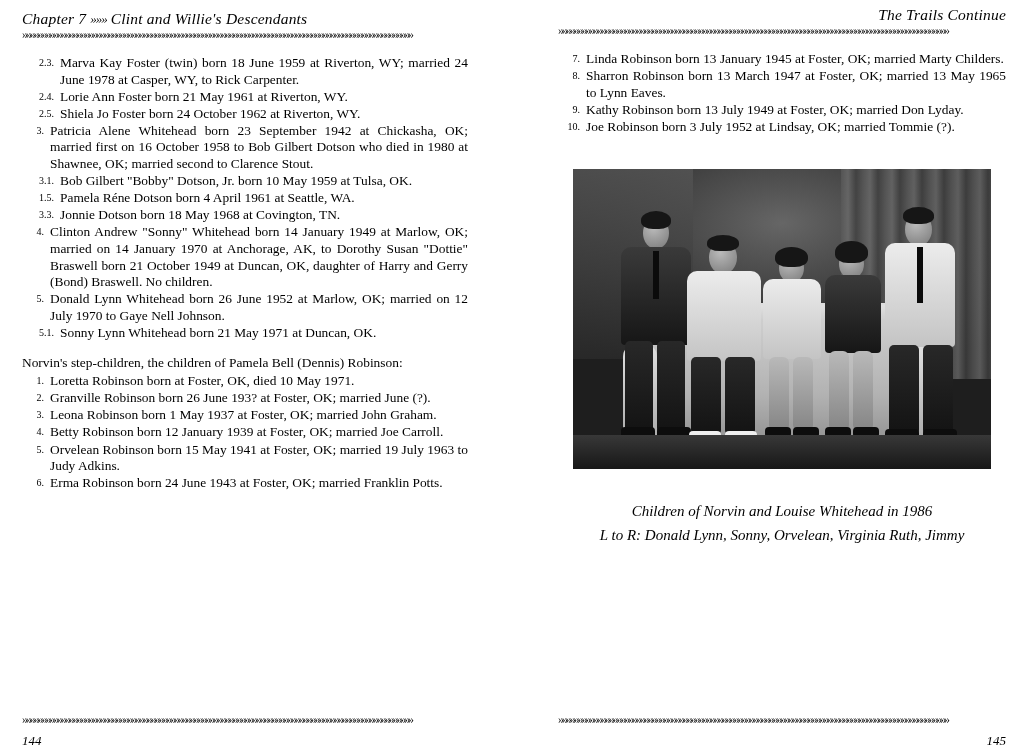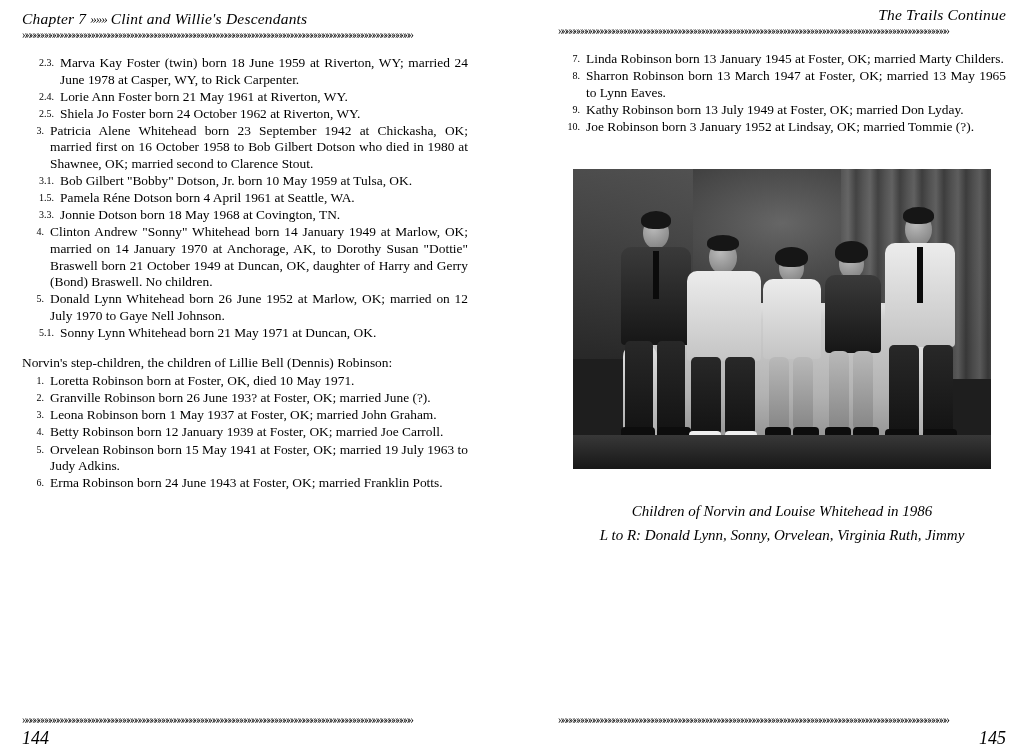--- a/index.html
+++ b/index.html
@@ -72,21 +72,21 @@
   }
   .page-right .rule-bottom {
     left: 46px;
     right: 18px;
   }
   .folio {
     position: absolute;
     bottom: 7px;
     font-family: "Liberation Serif", serif;
     font-style: italic;
-    font-size: 18px;
+    font-size: 13px;
     text-align: right;
   }
   .folio-left { left: 22px; }
   .folio-right { right: 18px; }
 
   .body-text {
     margin-top: 14px;
     font-size: 13.4px;
     line-height: 16.6px;
     text-align: justify;
@@ -270,21 +270,21 @@
         <div class="entry lvl1">
           <span class="num">5.</span>
           <span class="txt">Donald Lynn Whitehead born 26 June 1952 at Marlow, OK; married on 12 July 1970 to Gaye Nell Johnson.</span>
         </div>
         <div class="entry lvl2">
           <span class="num">5.1.</span>
           <span class="txt">Sonny Lynn Whitehead born 21 May 1971 at Duncan, OK.</span>
         </div>
       </div>
 
-      <div class="intro-line">Norvin's step-children, the children of Lillie Bell (Dennis) Robinson:</div>
+      <div class="intro-line">Norvin's step-children, the children of Pamela Bell (Dennis) Robinson:</div>
 
       <div>
         <div class="entry lvl1">
           <span class="num">1.</span>
           <span class="txt">Loretta Robinson born at Foster, OK, died 10 May 1971.</span>
         </div>
         <div class="entry lvl1">
           <span class="num">2.</span>
           <span class="txt">Granville Robinson born 26 June 193? at Foster, OK; married June (?).</span>
         </div>
@@ -327,21 +327,21 @@
       <div class="entry lvl1">
         <span class="num">8.</span>
         <span class="txt">Sharron Robinson born 13 March 1947 at Foster, OK; married 13 May 1965 to Lynn Eaves.</span>
       </div>
       <div class="entry lvl1">
         <span class="num">9.</span>
         <span class="txt">Kathy Robinson born 13 July 1949 at Foster, OK; married Don Lyday.</span>
       </div>
       <div class="entry lvl1">
         <span class="num">10.</span>
-        <span class="txt">Joe Robinson born 3 January 1952 at Lindsay, OK; married Tommie (?).</span>
+        <span class="txt">Joe Robinson born 3 July 1952 at Lindsay, OK; married Tommie (?).</span>
       </div>
 
       <div class="photo-wrap">
         <div class="photo">
           <div class="ph-bg"></div>
           <div class="ph-wall-left"></div>
           <div class="ph-curtain"></div>
 
           <div class="ph-couch-back"></div>
           <div class="ph-couch"></div>

